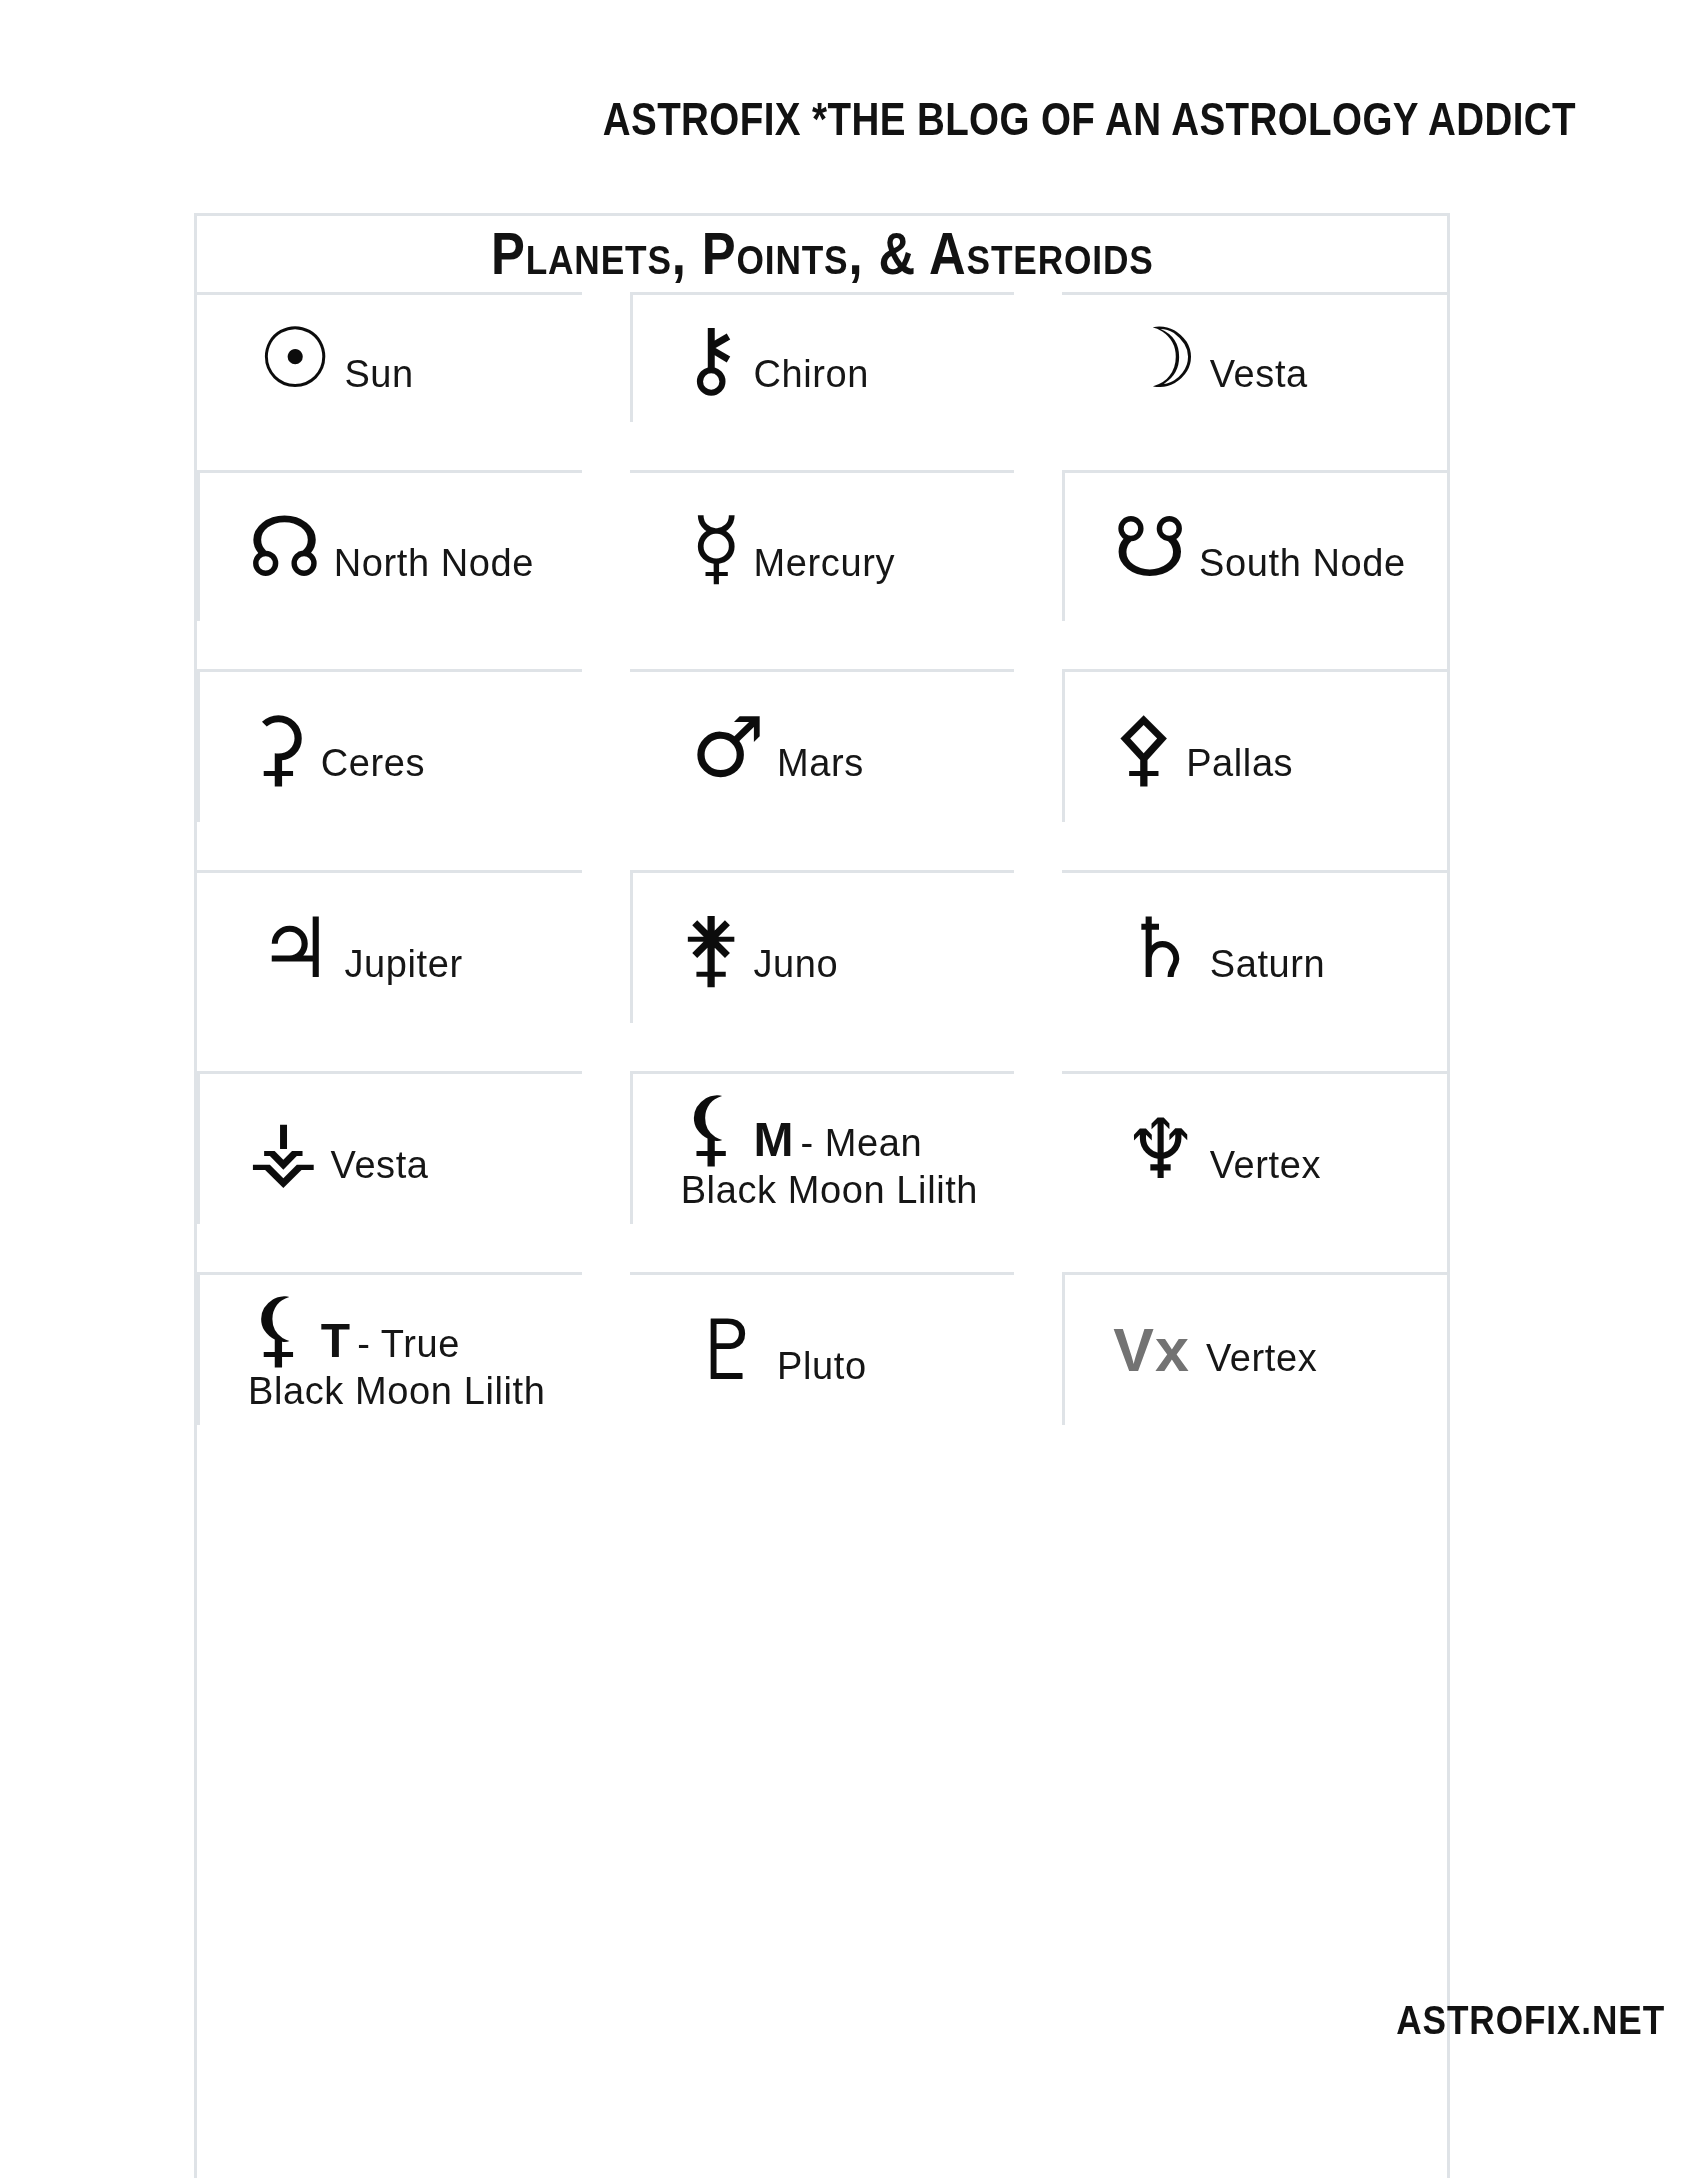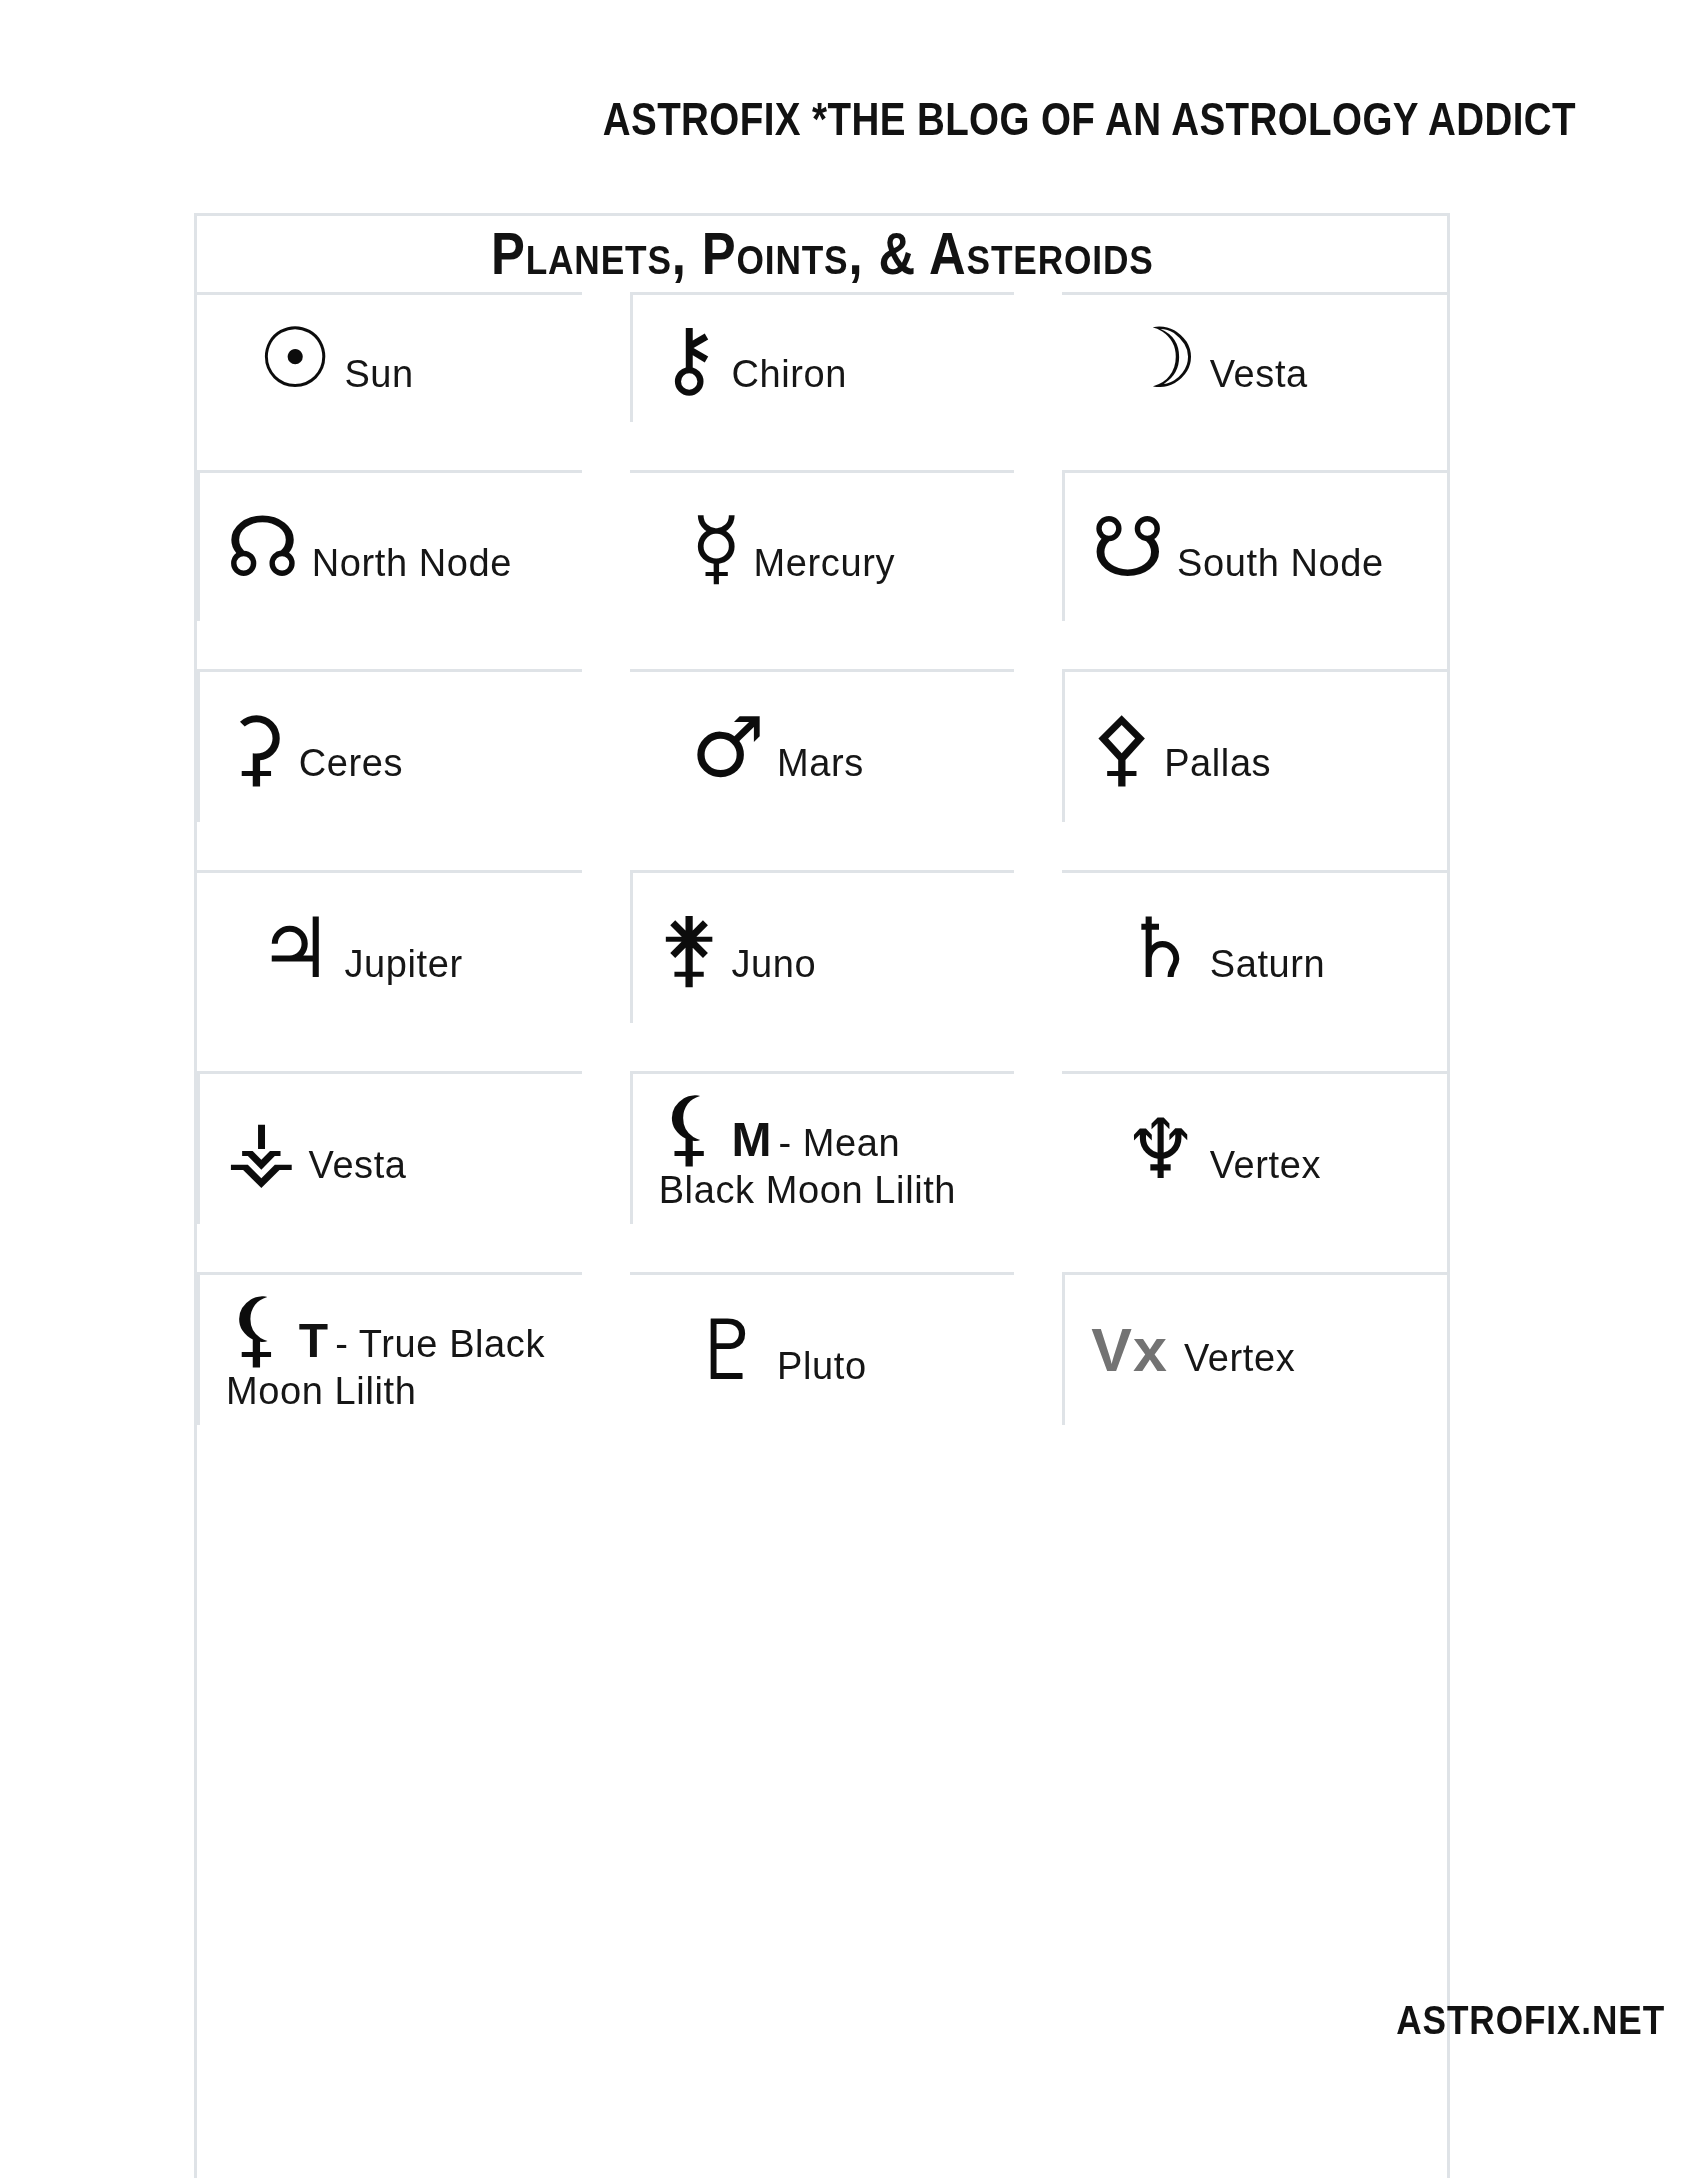--- a/index.html
+++ b/index.html
@@ -52,21 +52,21 @@
   }
   .cell{
     box-sizing:border-box;
     border-top:3px solid var(--line);
     display:flex;align-items:center;
     padding:8px 28px 8px 61px;
     overflow:hidden;
   }
   .cell.right{
     border-left:3px solid var(--line);
-    padding-left:26px;
+    padding-left:48px;
   }
   .content{line-height:1.15;}
   .sym{
     font-family:"DejaVu Sans", sans-serif;
     font-size:83px;line-height:1;
     margin-right:12px;
     font-weight:400;
     color:#0c0c0c;
   }
   .lbl{

